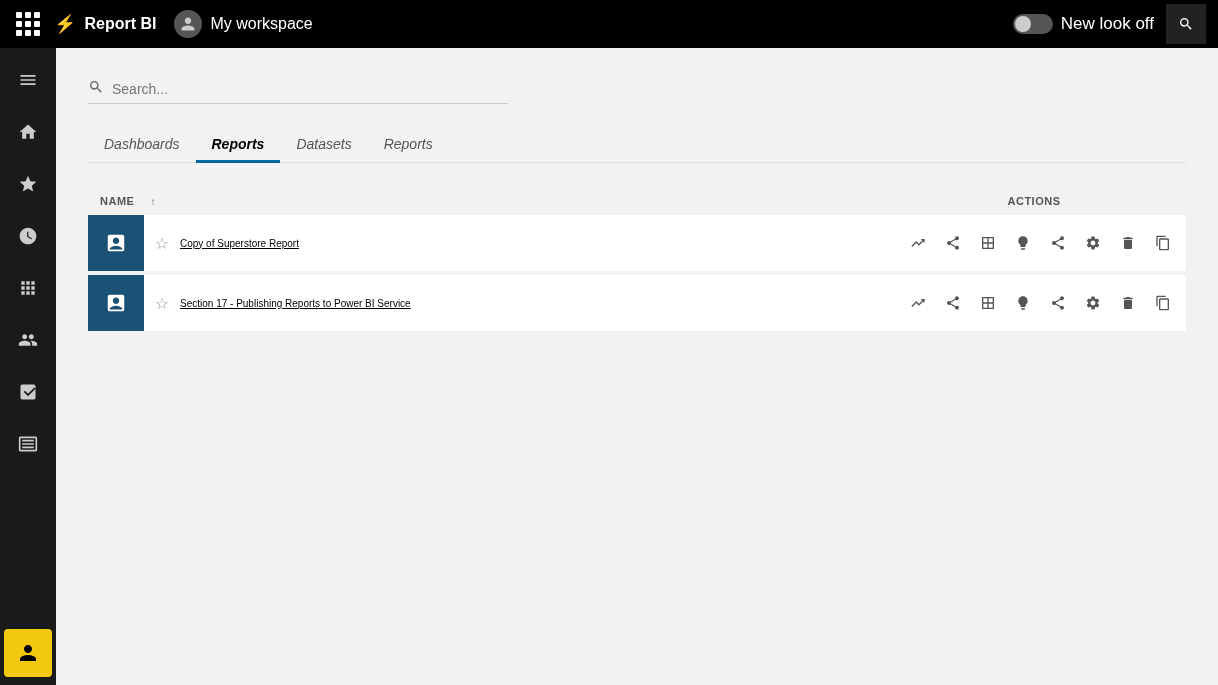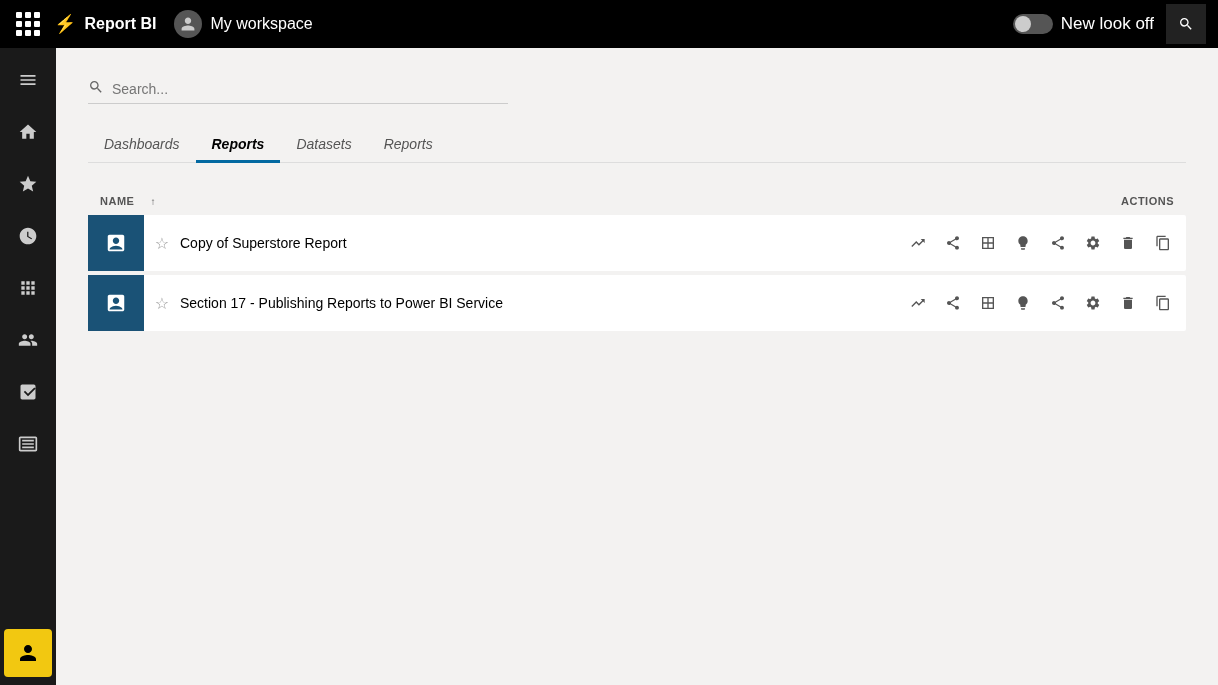--- a/index.html
+++ b/index.html
@@ -142,21 +142,21 @@
 
     
     .table-header {
       display: flex; align-items: center;
       padding: 8px 12px;
       font-size: 11px; font-weight: 700; color: #555;
       letter-spacing: 0.5px;
       text-transform: uppercase;
     }
     .col-name { flex: 1; display: flex; align-items: center; gap: 16px; }
-    .col-actions { width: 280px; text-align: right; }
+    .col-actions { width: 280px; text-align: center; }
     .sort-arrow { font-size: 10px; }
 
     .table-row {
       display: flex; align-items: center;
       background: #fff;
       margin-bottom: 4px;
       height: 56px;
       border-radius: 2px;
     }
     .row-icon-cell {
@@ -164,21 +164,21 @@
       background: #1a5276;
       display: flex; align-items: center; justify-content: center;
       flex-shrink: 0;
     }
     .row-icon-cell svg { color: #fff; }
     .row-star {
       width: 36px; display: flex; align-items: center; justify-content: center;
       cursor: pointer; color: #999; font-size: 16px;
     }
     .row-name {
-      flex: 1; font-size: 14px; color: #000;
+      flex: 1; font-size: 10px; color: #000; text-decoration: underline;
     }
     .row-actions {
       width: 280px; display: flex; align-items: center; justify-content: flex-end;
       gap: 12px; padding-right: 12px;
     }
     .action-icon {
       width: 24px; height: 24px;
       display: flex; align-items: center; justify-content: center;
       cursor: pointer; color: #555; font-size: 15px;
     }

